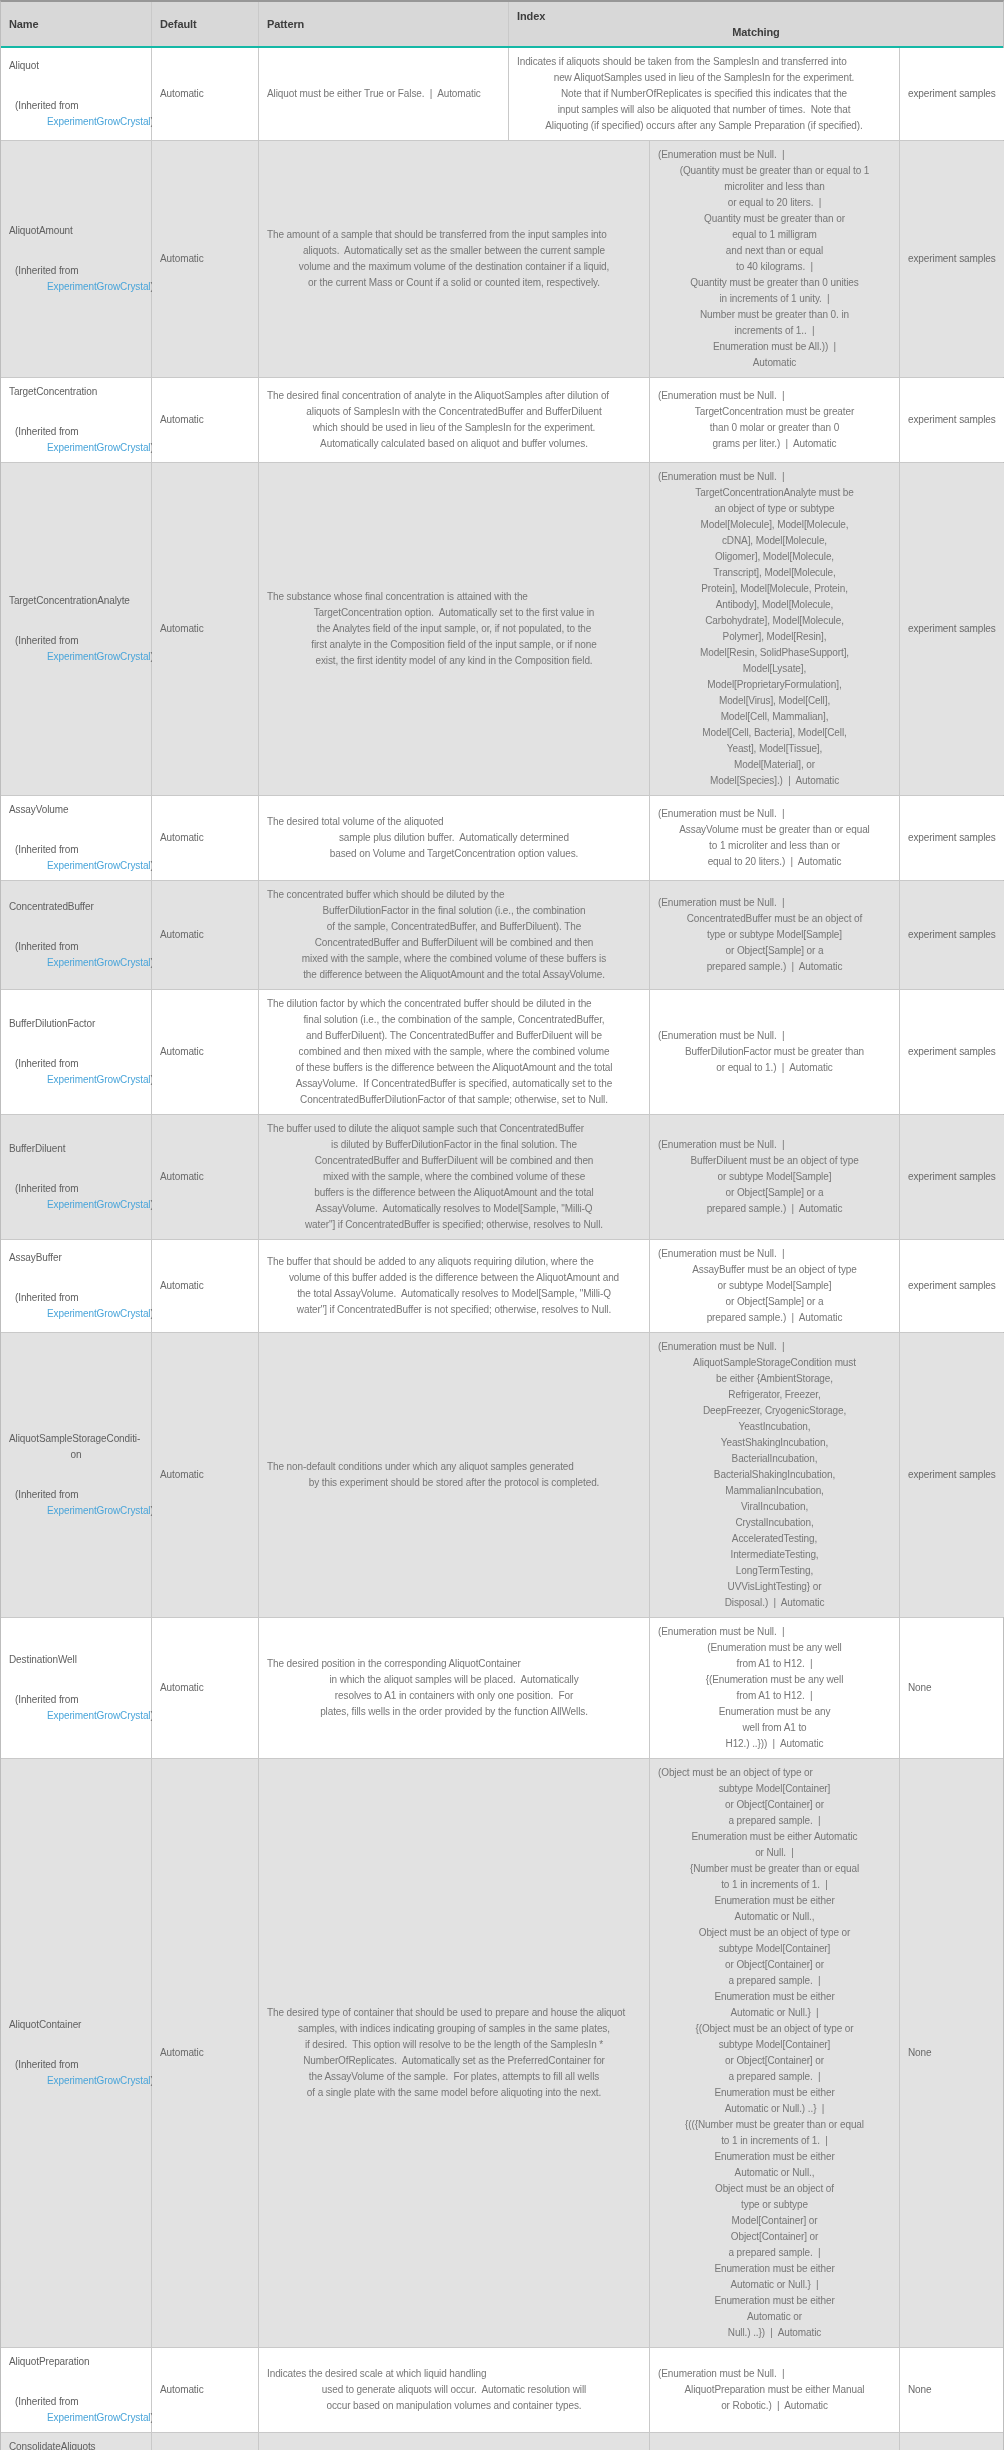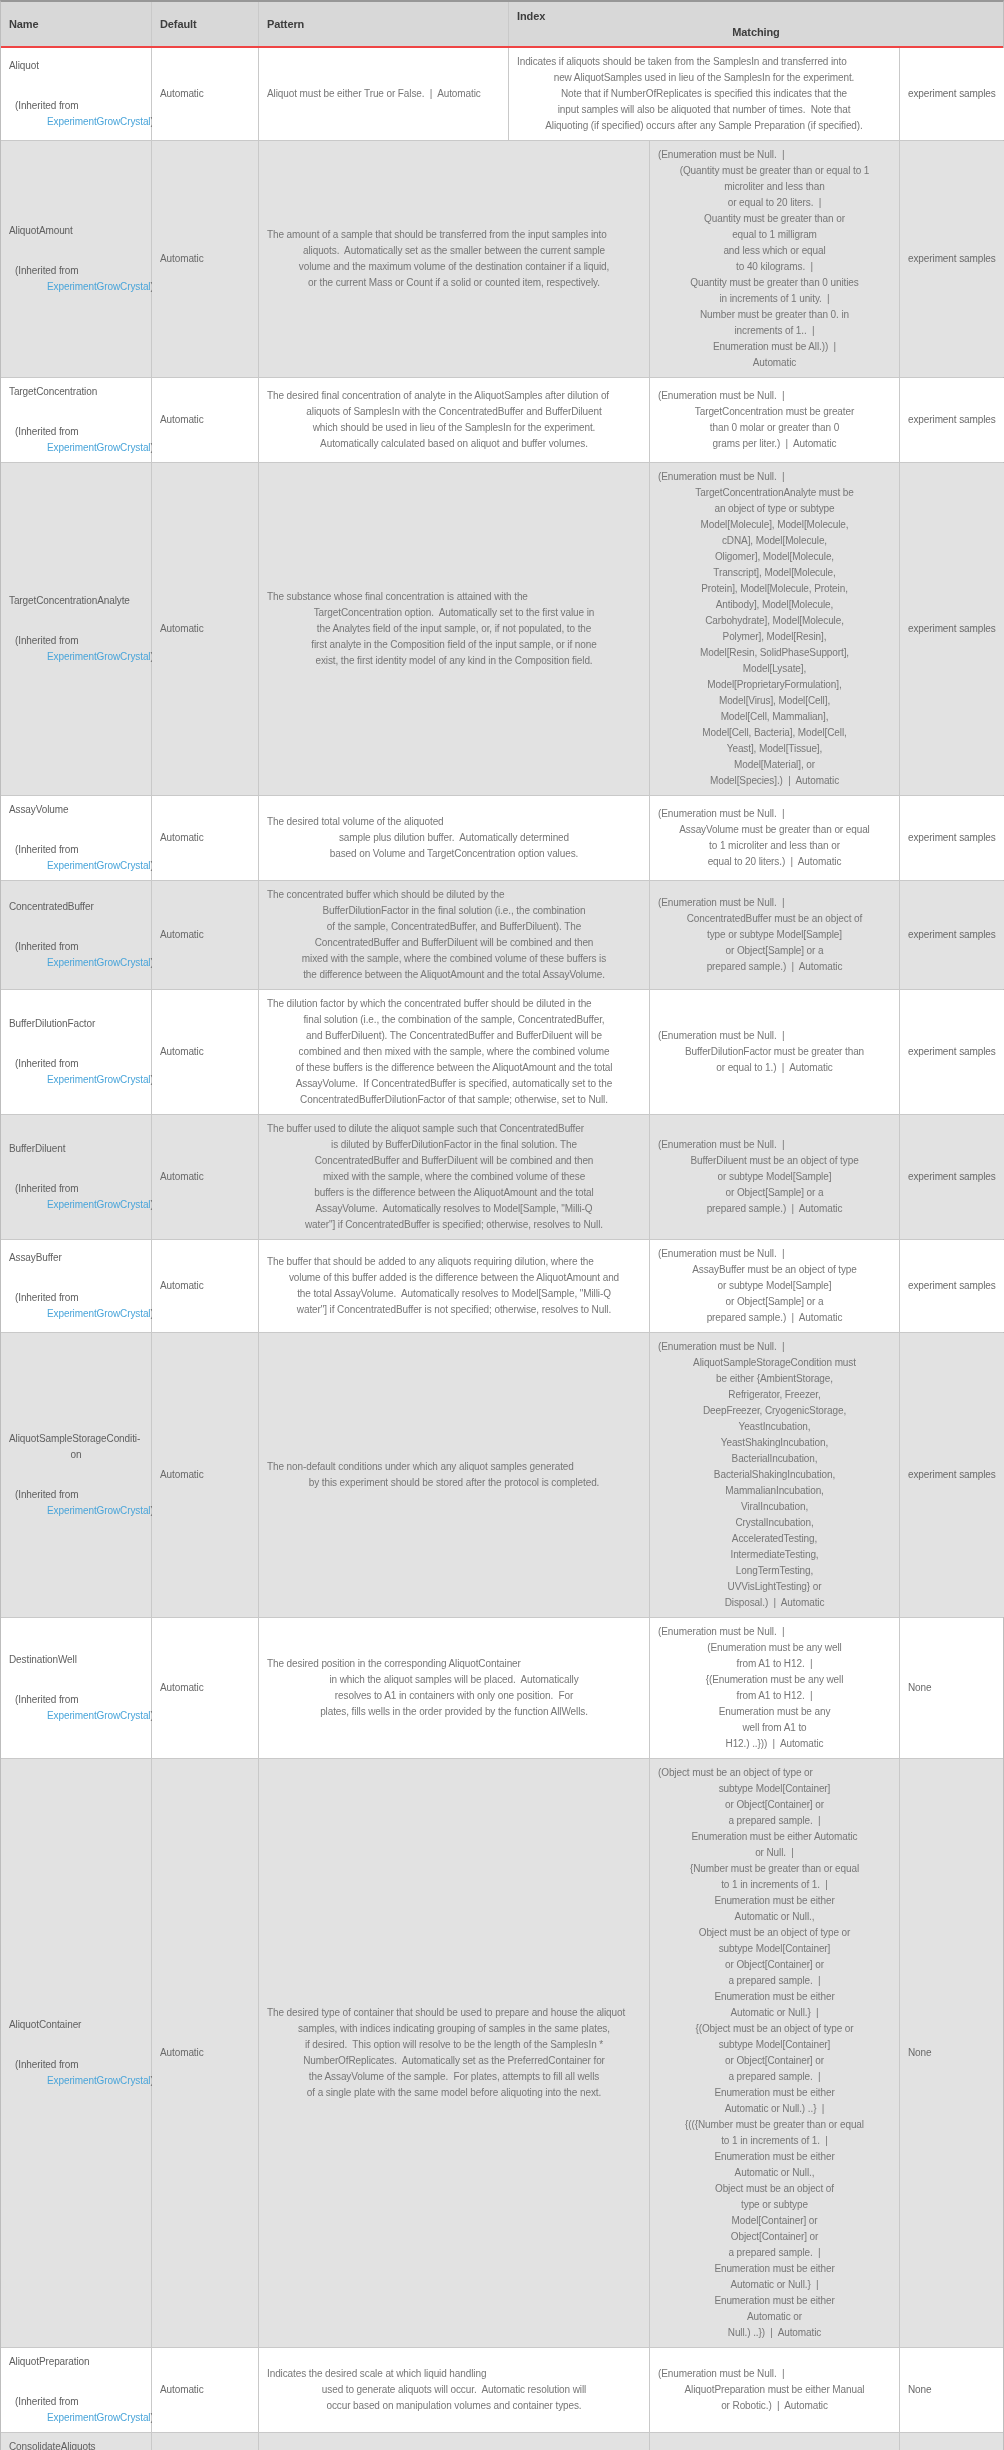--- a/index.html
+++ b/index.html
@@ -16,21 +16,21 @@
   .row{
     display:flex;
     align-items:stretch;
     border-bottom:1px solid #c9c9c9;
   }
   .row:last-child{border-bottom:none;}
   .row:nth-child(even) .cell{background:#e2e2e2;}
   .header-row{
     display:flex;
     align-items:stretch;
-    border-bottom:2px solid #ef4444;
+    border-bottom:2px solid #14b8a6;
   }
   .header-row .cell{
     background:#d8d8d8;
     color:#3d3d3d;
     font-weight:bold;
     font-size:11px;
     min-height:43px;
   }
   .cell{
     box-sizing:border-box;
@@ -121,21 +121,21 @@
           <div class="ln">volume and the maximum volume of the destination container if a liquid,</div>
           <div class="ln">or the current Mass or Count if a solid or counted item, respectively.</div>
         </div>
     <div class="cell col-pattern">
           <div class="ln first">(Enumeration must be Null.  |</div>
           <div class="ln">(Quantity must be greater than or equal to 1</div>
           <div class="ln">microliter and less than</div>
           <div class="ln">or equal to 20 liters.  |</div>
           <div class="ln">Quantity must be greater than or</div>
           <div class="ln">equal to 1 milligram</div>
-          <div class="ln">and less which or equal</div>
+          <div class="ln">and next than or equal</div>
           <div class="ln">to 40 kilograms.  |</div>
           <div class="ln">Quantity must be greater than 0 unities</div>
           <div class="ln">in increments of 1 unity.  |</div>
           <div class="ln">Number must be greater than 0. in</div>
           <div class="ln">increments of 1..  |</div>
           <div class="ln">Enumeration must be All.))  |</div>
           <div class="ln">Automatic</div>
         </div>
     <div class="cell col-index">
       <div class="ln first">experiment samples</div>

